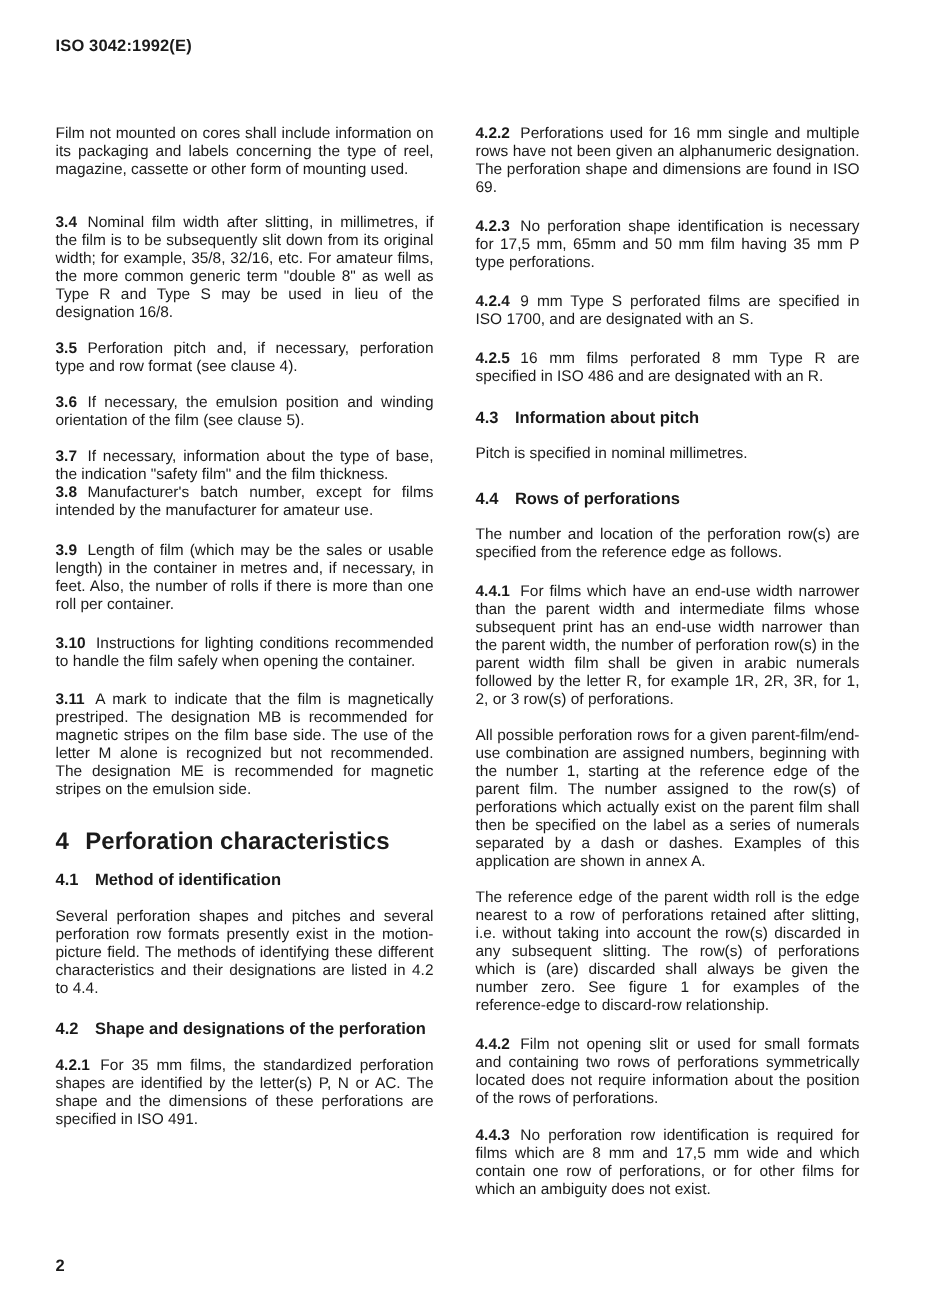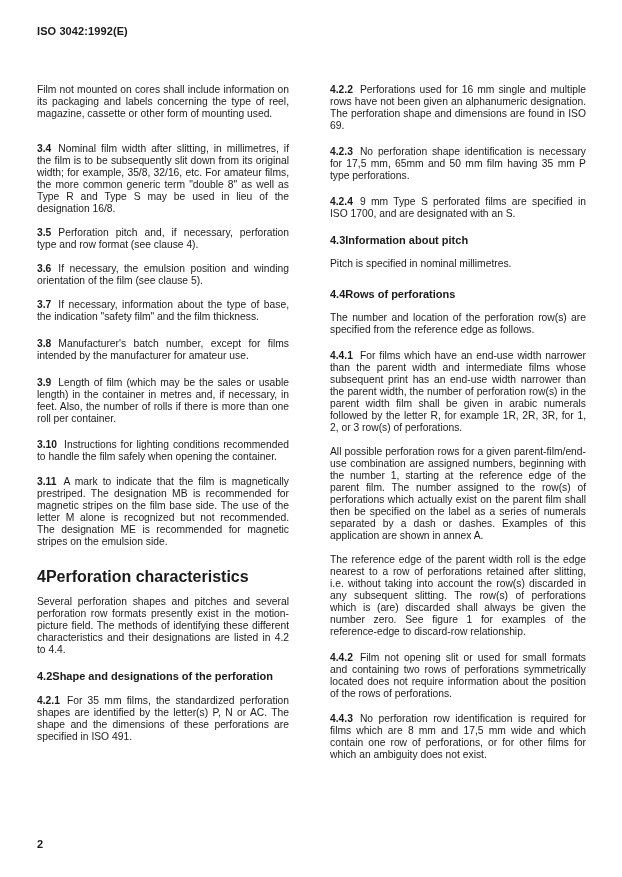--- a/index.html
+++ b/index.html
@@ -1,56 +1,58 @@
 <!DOCTYPE html>
 <html><head>
 <meta charset="utf-8">
 <style>
   html, body { margin:0; padding:0; background:#ffffff; }
   body { width:622px; height:877px; position:relative; overflow:hidden;
          font-family:"Liberation Sans", sans-serif; color:#1a1a1a; }
   .hdr { position:absolute; left:37px; top:25px; font-weight:bold; font-size:11px; letter-spacing:0.1px; }
   .col { position:absolute; top:84px; }
   .col.left { left:37px; width:252px; }
-  .col.right { left:330px; width:256px; }
+  .col.right { left:317px; width:256px; }
   p { margin:0; font-size:10.3px; line-height:12px; text-align:justify; }
   .num { font-weight:bold; margin-right:7px; }
   .h1 { font-weight:bold; font-size:16px; line-height:14px; margin:0; }
   .h2 { font-weight:bold; font-size:11px; line-height:13px; margin:0; }
-  .h1 .n, .h2 .n { display:inline-block; margin-right:0; }
+  .h1 .n, .h2 .n { display:inline-block; margin-right:11px; }
   .pageno { position:absolute; left:37px; top:838px; font-weight:bold; font-size:11px; }
 </style>
 </head>
 <body>
 
 <div class="hdr">ISO 3042:1992(E)</div>
 
 <div class="col left">
   <p style="margin-bottom:23px;">Film not mounted on cores shall include information on its packaging and labels concerning the type of reel, magazine, cassette or other form of mounting used.</p>
 
   <p style="margin-bottom:12px;"><span class="num">3.4</span><span>Nominal film width after slitting, in millimetres, if the film is to be subsequently slit down from its original width; for example, 35/8, 32/16, etc. For amateur films, the more common generic term "double 8" as well as Type R and Type S may be used in lieu of the designation 16/8.</span></p>
   <p style="margin-bottom:12px;"><span class="num">3.5</span><span>Perforation pitch and, if necessary, perforation type and row format (see clause 4).</span></p>
   <p style="margin-bottom:12px;"><span class="num">3.6</span><span>If necessary, the emulsion position and winding orientation of the film (see clause 5).</span></p>
-  <p style="margin-bottom:15px;"><span class="num">3.7</span><span>If necessary, information about the type of base, the indication "safety film" and the film thickness.</span></p>
+  <p style=""><span class="num">3.7</span><span>If necessary, information about the type of base, the indication "safety film" and the film thickness.</span></p>
   <p style="margin-bottom:15px;"><span class="num">3.8</span><span>Manufacturer's batch number, except for films intended by the manufacturer for amateur use.</span></p>
   <p style="margin-bottom:14px;"><span class="num">3.9</span><span>Length of film (which may be the sales or usable length) in the container in metres and, if necessary, in feet. Also, the number of rolls if there is more than one roll per container.</span></p>
   <p style="margin-bottom:13px;"><span class="num">3.10</span><span>Instructions for lighting conditions recommended to handle the film safely when opening the container.</span></p>
   <p style="margin-bottom:22px;"><span class="num">3.11</span><span>A mark to indicate that the film is magnetically prestriped. The designation MB is recommended for magnetic stripes on the film base side. The use of the letter M alone is recognized but not recommended. The designation ME is recommended for magnetic stripes on the emulsion side.</span></p>
 
   <div class="h1" style="margin-bottom:12px;"><span class="n">4</span><span>Perforation characteristics</span></div>
+  <div class="h2" style="margin-bottom:12px;"><span class="n">4.1</span><span>Method of identification</span></div>
   <p style="margin-bottom:14px;">Several perforation shapes and pitches and several perforation row formats presently exist in the motion-picture field. The methods of identifying these different characteristics and their designations are listed in 4.2 to 4.4.</p>
 
   <div class="h2" style="margin-bottom:12px;"><span class="n">4.2</span><span>Shape and designations of the perforation</span></div>
   <p><span class="num">4.2.1</span><span>For 35 mm films, the standardized perforation shapes are identified by the letter(s) P, N or AC. The shape and the dimensions of these perforations are specified in ISO 491.</span></p>
 </div>
 
 <div class="col right">
   <p style="margin-bottom:14px;"><span class="num">4.2.2</span><span>Perforations used for 16 mm single and multiple rows have not been given an alphanumeric designation. The perforation shape and dimensions are found in ISO 69.</span></p>
   <p style="margin-bottom:14px;"><span class="num">4.2.3</span><span>No perforation shape identification is necessary for 17,5 mm, 65mm and 50 mm film having 35 mm P type perforations.</span></p>
   <p style="margin-bottom:14px;"><span class="num">4.2.4</span><span>9 mm Type S perforated films are specified in ISO 1700, and are designated with an S.</span></p>
+  <p style="margin-bottom:15px;"><span class="num">4.2.5</span><span>16 mm films perforated 8 mm Type R are specified in ISO 486 and are designated with an R.</span></p>
 
   <div class="h2" style="margin-bottom:11px;"><span class="n">4.3</span><span>Information about pitch</span></div>
   <p style="margin-bottom:18px;">Pitch is specified in nominal millimetres.</p>
 
   <div class="h2" style="margin-bottom:11px;"><span class="n">4.4</span><span>Rows of perforations</span></div>
   <p style="margin-bottom:14px;">The number and location of the perforation row(s) are specified from the reference edge as follows.</p>
 
   <p style="margin-bottom:12px;"><span class="num">4.4.1</span><span>For films which have an end-use width narrower than the parent width and intermediate films whose subsequent print has an end-use width narrower than the parent width, the number of perforation row(s) in the parent width film shall be given in arabic numerals followed by the letter R, for example 1R, 2R, 3R, for 1, 2, or 3 row(s) of perforations.</span></p>
   <p style="margin-bottom:12px;">All possible perforation rows for a given parent-film/end-use combination are assigned numbers, beginning with the number 1, starting at the reference edge of the parent film. The number assigned to the row(s) of perforations which actually exist on the parent film shall then be specified on the label as a series of numerals separated by a dash or dashes. Examples of this application are shown in annex A.</p>
   <p style="margin-bottom:14px;">The reference edge of the parent width roll is the edge nearest to a row of perforations retained after slitting, i.e. without taking into account the row(s) discarded in any subsequent slitting. The row(s) of perforations which is (are) discarded shall always be given the number zero. See figure 1 for examples of the reference-edge to discard-row relationship.</p>

